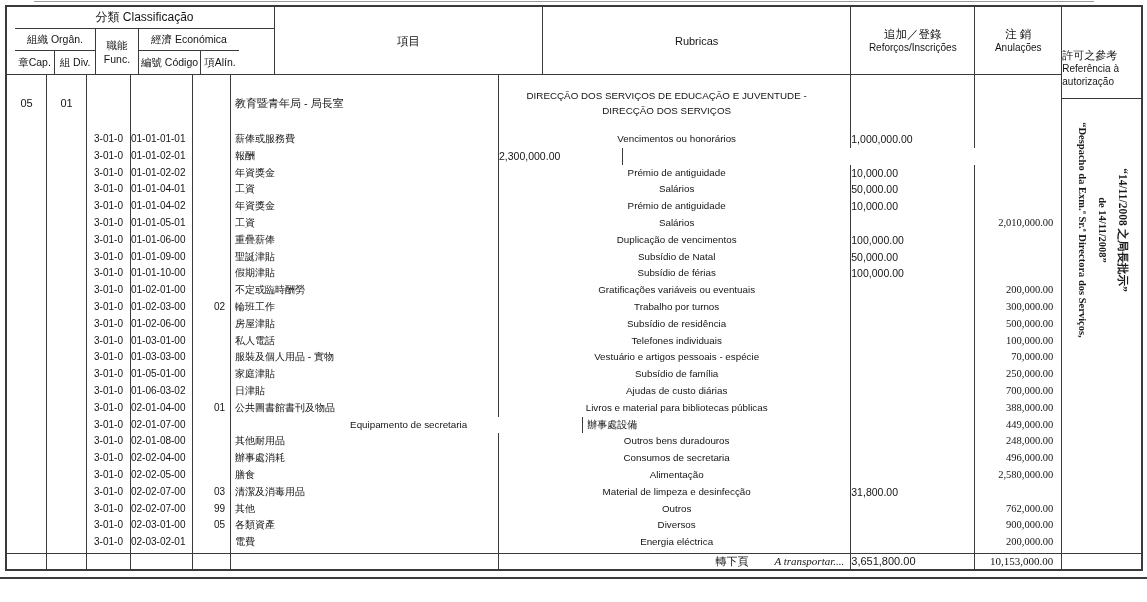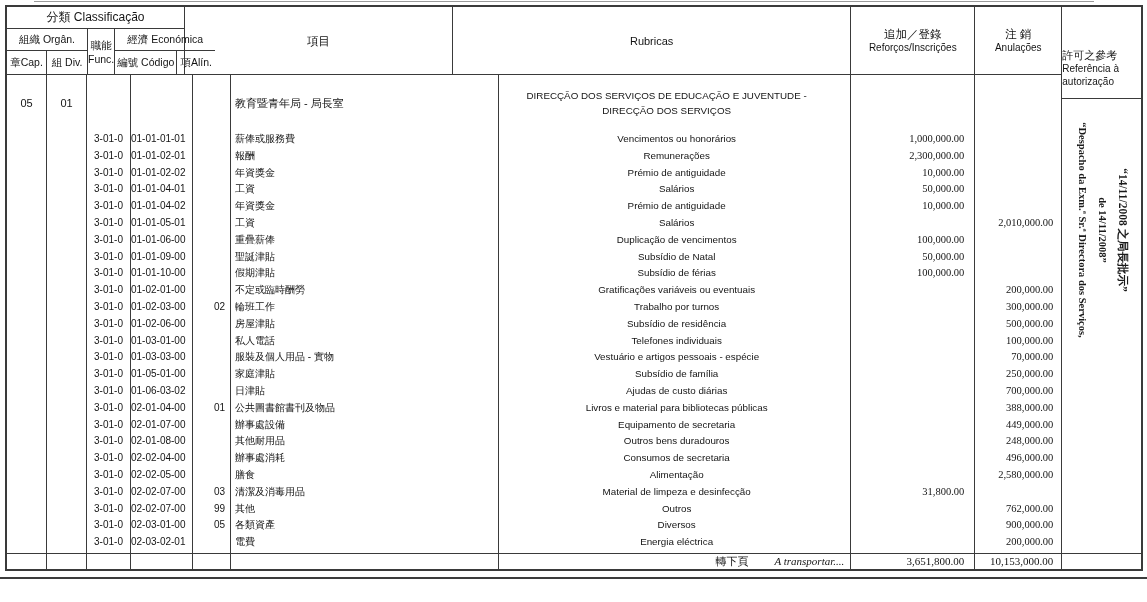--- a/index.html
+++ b/index.html
@@ -19,21 +19,21 @@
     position:absolute;left:5px;top:5px;width:1138px;height:566px;
     border:2px solid var(--line);display:flex;background:var(--bg);
   }
   .main{width:1058px;display:flex;flex-direction:column;}
   .refcol{width:80px;border-left:1px solid var(--line);display:flex;flex-direction:column;}
 
   
   .thead{height:68px;border-bottom:1px solid var(--line);display:flex;flex:0 0 68px;}
   .th{display:flex;flex-direction:column;align-items:center;justify-content:center;
       border-right:1px solid var(--line);font-size:11px;line-height:14px;text-align:center;}
-  .th-class{width:178px;border-right:1px solid var(--line);display:flex;flex-direction:column;}
+  .th-class{width:268px;border-right:1px solid var(--line);display:flex;flex-direction:column;padding-left:8px;}
   .tc-r1{height:22px;border-bottom:1px solid var(--line);display:flex;align-items:center;justify-content:center;font-size:12px;}
   .tc-r23{flex:1;display:flex;}
   .organ-col{width:80px;display:flex;flex-direction:column;}
   .organ-top{height:22px;border-bottom:1px solid var(--line);display:flex;align-items:center;justify-content:center;font-size:10.5px;}
   .organ-bot{flex:1;display:flex;}
   .cap-h{width:40px;border-right:1px solid var(--line);display:flex;align-items:center;justify-content:center;font-size:10.5px;text-align:center;}
   .div-h{width:40px;display:flex;align-items:center;justify-content:center;font-size:10.5px;}
   .func-col{width:44px;border-left:1px solid var(--line);border-right:1px solid var(--line);
             display:flex;flex-direction:column;align-items:center;justify-content:center;font-size:10.5px;line-height:14px;}
   .econ-col{width:100px;display:flex;flex-direction:column;}
@@ -54,21 +54,21 @@
   
   .cols{display:flex;}
   .cell{border-right:1px solid var(--line);overflow:hidden;white-space:nowrap;}
   .c-cap{width:40px;text-align:center;}
   .c-div{width:40px;text-align:center;}
   .c-func{width:44px;text-align:center;font-size:10px;}
   .c-codigo{width:62px;text-align:left;font-size:10px;}
   .c-alin{width:38px;text-align:right;padding-right:5px;font-size:10px;}
   .c-item{width:268px;text-align:left;padding-left:4px;font-size:10px;}
   .c-rubrica{flex:1;text-align:center;padding-left:4px;font-size:9.8px;}
-  .c-reforcos{width:124px;text-align:right;padding-right:10px;font-family:Liberation Serif, serif;font-size:10.5px;}
+  .c-reforcos{width:124px;text-align:left;padding-right:10px;font-family:Liberation Sans, sans-serif;font-size:10.5px;}
   .c-anulacoes{width:86px;text-align:right;padding-right:8px;font-family:"Liberation Serif",serif;font-size:10.5px;border-right:none;}
 
   
   .dept{height:56px;flex:0 0 56px;}
   .dept .cell{display:flex;align-items:center;}
   .dept .c-cap,.dept .c-div{justify-content:center;font-size:11px;}
   .dept .c-item{font-size:11px;}
   .dept .c-rubrica{white-space:normal;line-height:15px;padding-right:20px;}
 
   
@@ -171,21 +171,20 @@
             <div class="cell c-reforcos">1,000,000.00</div>
             <div class="cell c-anulacoes"></div>
           </div>
           <div class="trow cols">
             <div class="cell c-cap"></div>
             <div class="cell c-div"></div>
             <div class="cell c-func">3-01-0</div>
             <div class="cell c-codigo">01-01-02-01</div>
             <div class="cell c-alin"></div>
             <div class="cell c-item">報酬</div>
-            <div class="cell c-rubrica">Remunerações</div>
             <div class="cell c-reforcos">2,300,000.00</div>
             <div class="cell c-anulacoes"></div>
           </div>
           <div class="trow cols">
             <div class="cell c-cap"></div>
             <div class="cell c-div"></div>
             <div class="cell c-func">3-01-0</div>
             <div class="cell c-codigo">01-01-02-02</div>
             <div class="cell c-alin"></div>
             <div class="cell c-item">年資獎金</div>
@@ -346,22 +345,22 @@
             <div class="cell c-rubrica">Livros e material para bibliotecas públicas</div>
             <div class="cell c-reforcos"></div>
             <div class="cell c-anulacoes">388,000.00</div>
           </div>
           <div class="trow cols">
             <div class="cell c-cap"></div>
             <div class="cell c-div"></div>
             <div class="cell c-func">3-01-0</div>
             <div class="cell c-codigo">02-01-07-00</div>
             <div class="cell c-alin"></div>
+            <div class="cell c-rubrica">Equipamento de secretaria</div>
             <div class="cell c-item">辦事處設備</div>
-            <div class="cell c-rubrica">Equipamento de secretaria</div>
             <div class="cell c-reforcos"></div>
             <div class="cell c-anulacoes">449,000.00</div>
           </div>
           <div class="trow cols">
             <div class="cell c-cap"></div>
             <div class="cell c-div"></div>
             <div class="cell c-func">3-01-0</div>
             <div class="cell c-codigo">02-01-08-00</div>
             <div class="cell c-alin"></div>
             <div class="cell c-item">其他耐用品</div>

